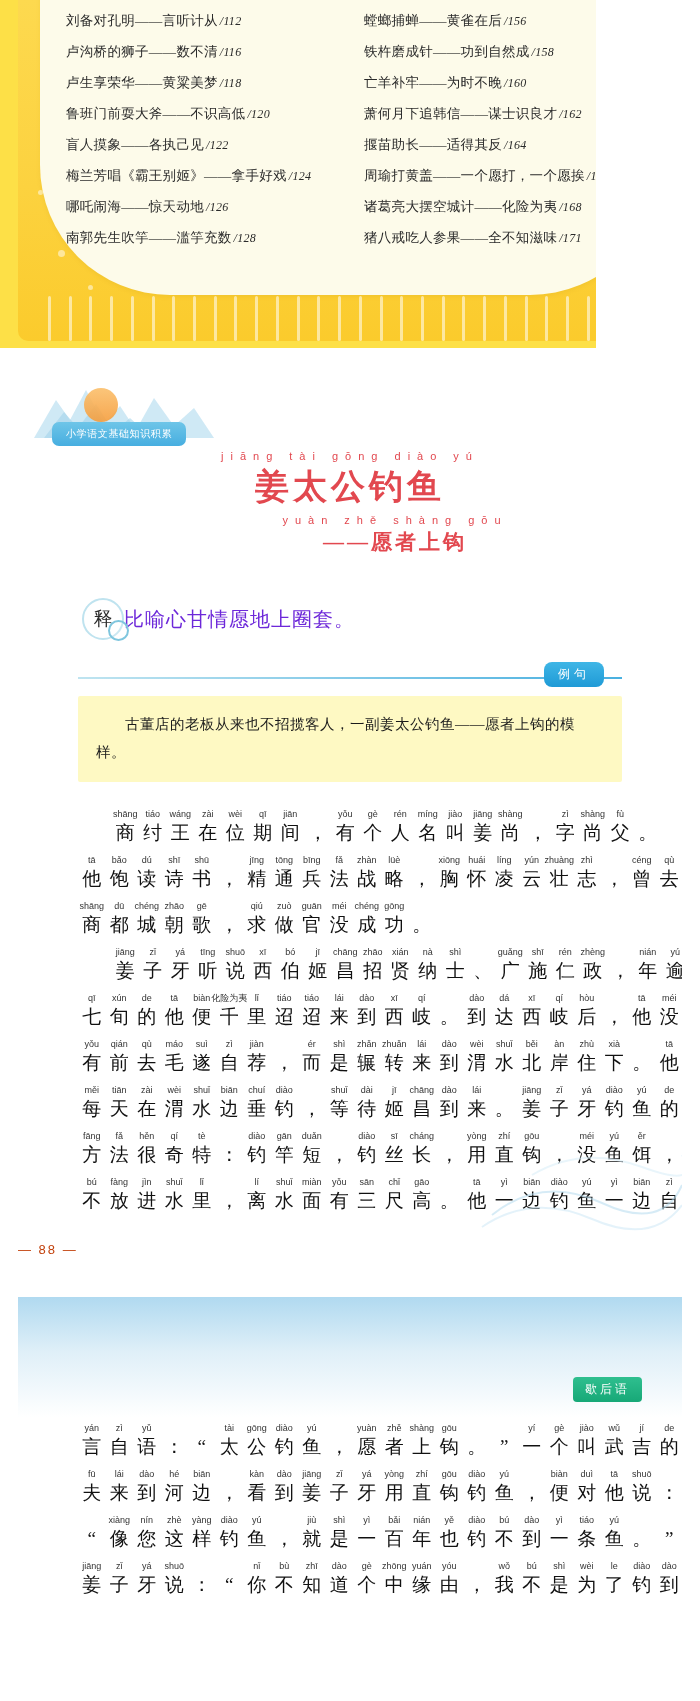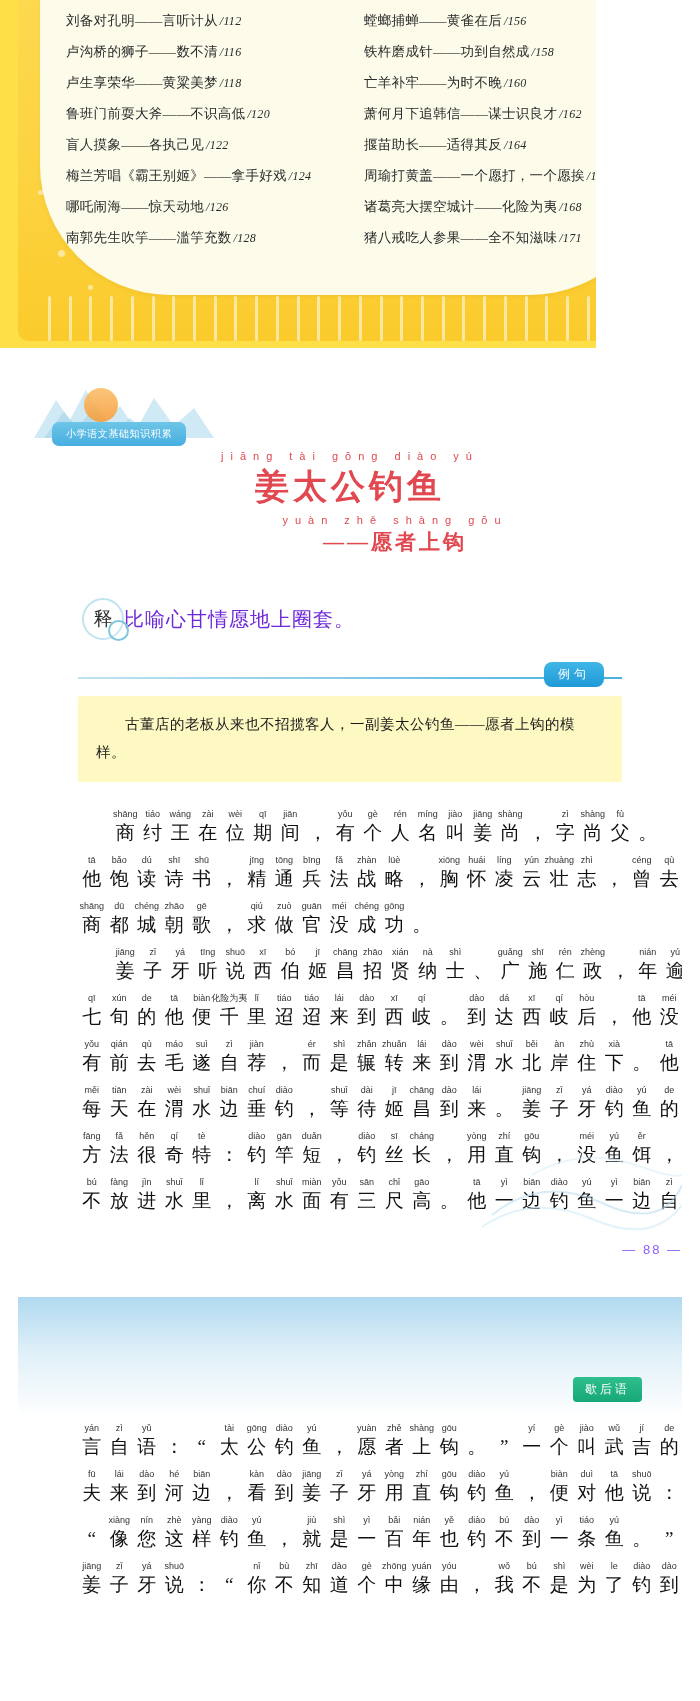--- a/index.html
+++ b/index.html
@@ -234,23 +234,23 @@
   .ch-unit .hz {
     font-size: 19px;
     line-height: 25px;
     color: #111;
     font-family: "Liberation Serif", serif;
   }
 
   .page-num {
     position: absolute;
     bottom: 18px; left: 0; right: 0;
-    text-align: right;
+    text-align: left;
     font-size: 13px;
-    color: #8b5cf6;
+    color: #c2410c;
     font-family: "Liberation Sans", sans-serif;
     letter-spacing: 2px;
   }
   .wave-deco {
     position: absolute;
     right: 0; bottom: 40px;
     width: 210px; height: 120px;
     opacity: .55;
   }
 

